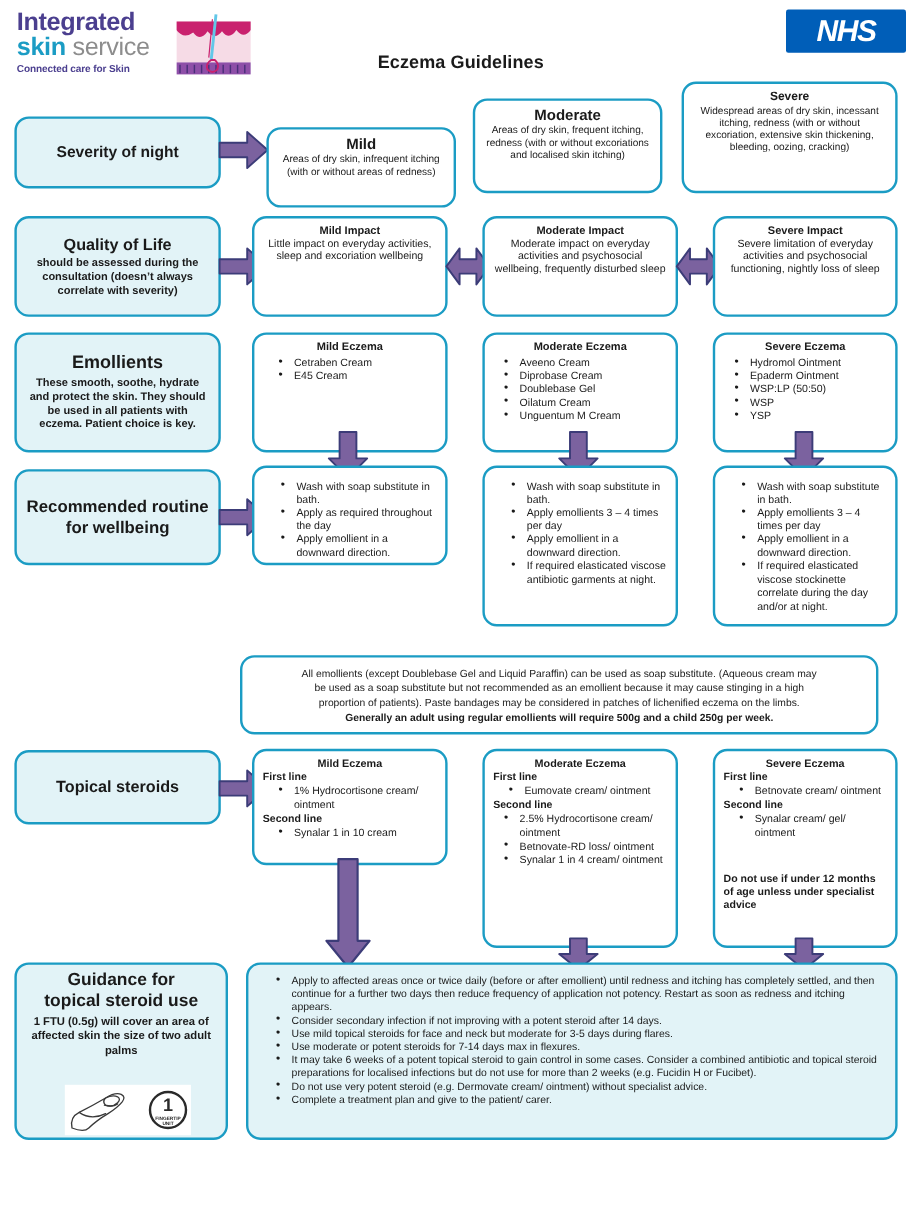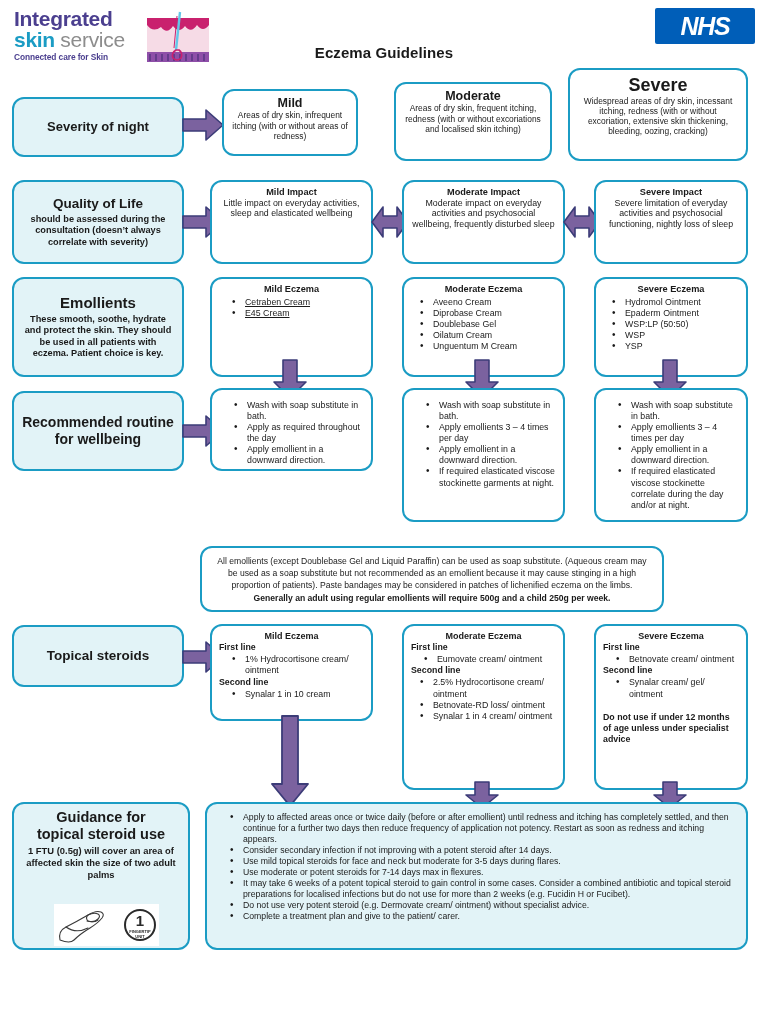--- a/index.html
+++ b/index.html
@@ -104,49 +104,49 @@
   <div class="box tint" style="left:12px; top:97px; width:172px; height:60px; display:flex; align-items:center; justify-content:center;">
     <span class="lbl-title" style="font-size:13px;">Severity of night</span>
   </div>
 
   <div class="arrow" style="left:181px; top:108px;">
     <svg width="44" height="34" viewBox="0 0 44 34">
       <path d="M2 11 H25 V2 L42 17 L25 32 V23 H2 Z" fill="#7b629f" stroke="#3c3c78" stroke-width="1.6" stroke-linejoin="round"></path>
     </svg>
   </div>
 
-  <div class="box" style="left:222px; top:89px; width:136px; height:67px;">
+  <div class="box" style="left:222px; top:106px; width:158px; height:67px;">
     <span class="hdr" style="font-size:12.5px;">Mild</span>
     <span class="body" style="font-size:8.4px;">Areas of dry skin, infrequent itching (with or without areas of redness)</span>
   </div>
 
   <div class="box" style="left:394px; top:82px; width:158px; height:79px;">
     <span class="hdr" style="font-size:12.5px;">Moderate</span>
     <span class="body" style="font-size:8.4px;">Areas of dry skin, frequent itching, redness (with or without excoriations and localised skin itching)</span>
   </div>
 
   <div class="box" style="left:568px; top:68px; width:180px; height:93px;">
-    <span class="hdr" style="font-size:18px;">Severe</span>
+    <span class="hdr" style="font-size:10px;">Severe</span>
     <span class="body" style="font-size:8.4px;">Widespread areas of dry skin, incessant itching, redness (with or without excoriation, extensive skin thickening, bleeding, oozing, cracking)</span>
   </div>
 
   <div class="box tint" style="left:12px; top:180px; width:172px; height:84px; display:flex; flex-direction:column; align-items:center; justify-content:center;">
     <span class="lbl-title">Quality of Life</span>
     <span class="lbl-sub" style="font-weight:bold;">should be assessed during the consultation (doesn’t always correlate with severity)</span>
   </div>
 
   <div class="arrow" style="left:181px; top:205px;">
     <svg width="44" height="34" viewBox="0 0 44 34">
       <path d="M2 11 H25 V2 L42 17 L25 32 V23 H2 Z" fill="#7b629f" stroke="#3c3c78" stroke-width="1.6" stroke-linejoin="round"></path>
     </svg>
   </div>
 
   <div class="box" style="left:210px; top:180px; width:163px; height:84px;">
     <span class="hdr" style="font-size:9.2px;">Mild Impact</span>
-    <span class="body" style="font-size:8.8px;">Little impact on everyday activities, sleep and elasticated wellbeing</span>
+    <span class="body" style="font-size:8.8px;">Little impact on everyday activities, sleep and excoriation wellbeing</span>
   </div>
 
   <div class="arrow" style="left:370px; top:205px;">
     <svg width="40" height="34" viewBox="0 0 40 34">
       <path d="M13 2 L13 11 H27 V2 L38 17 L27 32 V23 H13 V32 L2 17 Z" fill="#7b629f" stroke="#3c3c78" stroke-width="1.6" stroke-linejoin="round"></path>
     </svg>
   </div>
 
   <div class="box" style="left:402px; top:180px; width:163px; height:84px;">
     <span class="hdr" style="font-size:9.2px;">Moderate Impact</span>
@@ -164,21 +164,21 @@
     <span class="body" style="font-size:8.8px;">Severe limitation of everyday activities and psychosocial functioning, nightly loss of sleep</span>
   </div>
 
   <div class="box tint" style="left:12px; top:277px; width:172px; height:100px; display:flex; flex-direction:column; align-items:center; justify-content:center;">
     <span class="lbl-title" style="font-size:15px;">Emollients</span>
     <span class="lbl-sub">These smooth, soothe, hydrate and protect the skin. They should be used in all patients with eczema. Patient choice is key.</span>
   </div>
 
   <div class="box" style="left:210px; top:277px; width:163px; height:100px;">
     <span class="hdr" style="font-size:9.2px;">Mild Eczema</span>
-    <ul class="bl" style="font-size:8.8px; padding-left:26px;text-decoration:underline;">
+    <ul class="bl" style="font-size:8.8px; padding-left:26px;">
       <li>Cetraben Cream</li>
       <li>E45 Cream</li>
     </ul>
   </div>
 
   <div class="box" style="left:402px; top:277px; width:163px; height:100px;">
     <span class="hdr" style="font-size:9.2px;">Moderate Eczema</span>
     <ul class="bl" style="font-size:8.8px; padding-left:22px;">
       <li>Aveeno Cream</li>
       <li>Diprobase Cream</li>
@@ -231,34 +231,34 @@
       <li>Apply as required throughout the day</li>
       <li>Apply emollient in a downward direction.</li>
     </ul>
   </div>
 
   <div class="box" style="left:402px; top:388px; width:163px; height:134px;">
     <ul class="bl" style="font-size:8.8px; padding-left:28px; margin-top:5px;">
       <li>Wash with soap substitute in bath.</li>
       <li>Apply emollients 3 – 4 times per day</li>
       <li>Apply emollient in a downward direction.</li>
-      <li>If required elasticated viscose stockinette garments at night.</li>
+      <li>If required elasticated viscose antibiotic garments at night.</li>
     </ul>
   </div>
 
   <div class="box" style="left:594px; top:388px; width:154px; height:134px;">
     <ul class="bl" style="font-size:8.8px; padding-left:28px; margin-top:5px;">
       <li>Wash with soap substitute in bath.</li>
       <li>Apply emollients 3 – 4 times per day</li>
       <li>Apply emollient in a downward direction.</li>
       <li>If required elasticated viscose stockinette correlate during the day and/or at night.</li>
     </ul>
   </div>
 
-  <div class="box" style="left:200px; top:546px; width:464px; height:66px; padding:7px 12px;">
+  <div class="box" style="left:200px; top:546px; width:532px; height:66px; padding:7px 12px;">
     <span class="body" style="font-size:8.6px; line-height:1.42;">All emollients (except Doublebase Gel and Liquid Paraffin) can be used as soap substitute. (Aqueous cream may</span>
     <span class="body" style="font-size:8.6px; line-height:1.42;">be used as a soap substitute but not recommended as an emollient because it may cause stinging in a high</span>
     <span class="body" style="font-size:8.6px; line-height:1.42;">proportion of patients). Paste bandages may be considered in patches of lichenified eczema on the limbs.</span>
     <span class="body" style="font-size:8.6px; line-height:1.42; font-weight:bold;">Generally an adult using regular emollients will require 500g and a child 250g per week.</span>
   </div>
 
   <div class="box tint" style="left:12px; top:625px; width:172px; height:62px; display:flex; align-items:center; justify-content:center;">
     <span class="lbl-title" style="font-size:13.5px;">Topical steroids</span>
   </div>
 
@@ -297,21 +297,21 @@
   <div class="box" style="left:594px; top:624px; width:154px; height:166px;">
     <span class="hdr" style="font-size:9px;">Severe Eczema</span>
     <div style="font-size:8.8px; font-weight:bold; margin-top:1px;">First line</div>
     <ul class="bl" style="font-size:8.8px; padding-left:26px;">
       <li>Betnovate cream/ ointment</li>
     </ul>
     <div style="font-size:8.8px; font-weight:bold;">Second line</div>
     <ul class="bl" style="font-size:8.8px; padding-left:26px;">
       <li>Synalar cream/ gel/ ointment</li>
     </ul>
-    <div style="font-size:8.8px; font-weight:bold; margin-top:12px; line-height:1.3;">Do not use if under 12 months of age unless under specialist advice</div>
+    <div style="font-size:8.8px; font-weight:bold; margin-top:27px; line-height:1.3;">Do not use if under 12 months of age unless under specialist advice</div>
   </div>
 
   <div class="arrow" style="left:270px; top:716px;">
     <svg width="40" height="92" viewBox="0 0 40 92">
       <path d="M12 0 H28 V68 H38 L20 90 L2 68 H12 Z" fill="#7b629f" stroke="#3c3c78" stroke-width="1.8" stroke-linejoin="round"></path>
     </svg>
   </div>
   <div class="arrow" style="left:464px; top:782px;">
     <svg width="36" height="28" viewBox="0 0 36 28">
       <path d="M11 0 H25 V13 H34 L18 26 L2 13 H11 Z" fill="#7b629f" stroke="#3c3c78" stroke-width="1.6" stroke-linejoin="round"></path>

